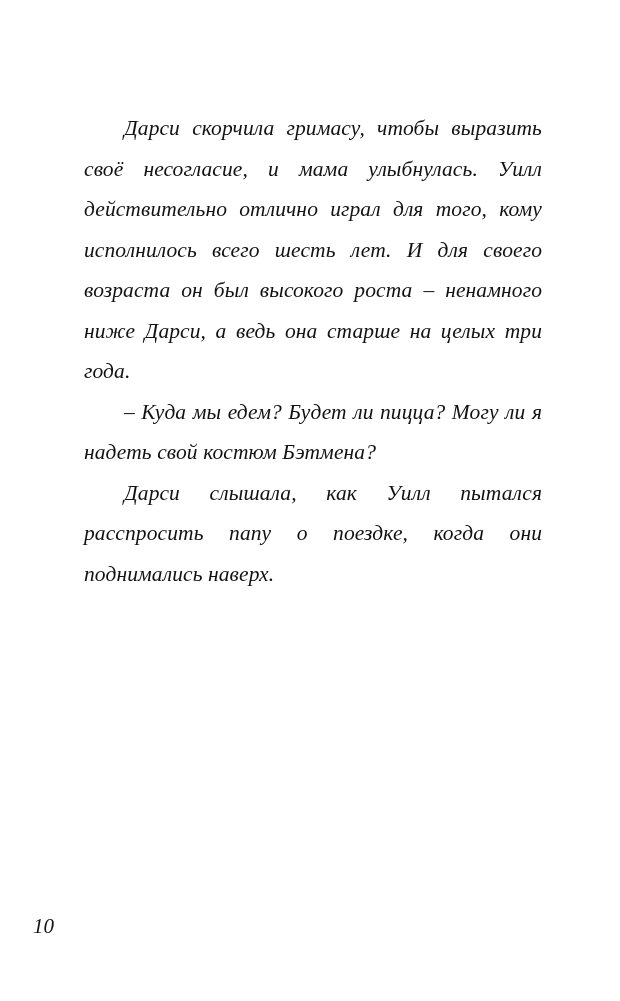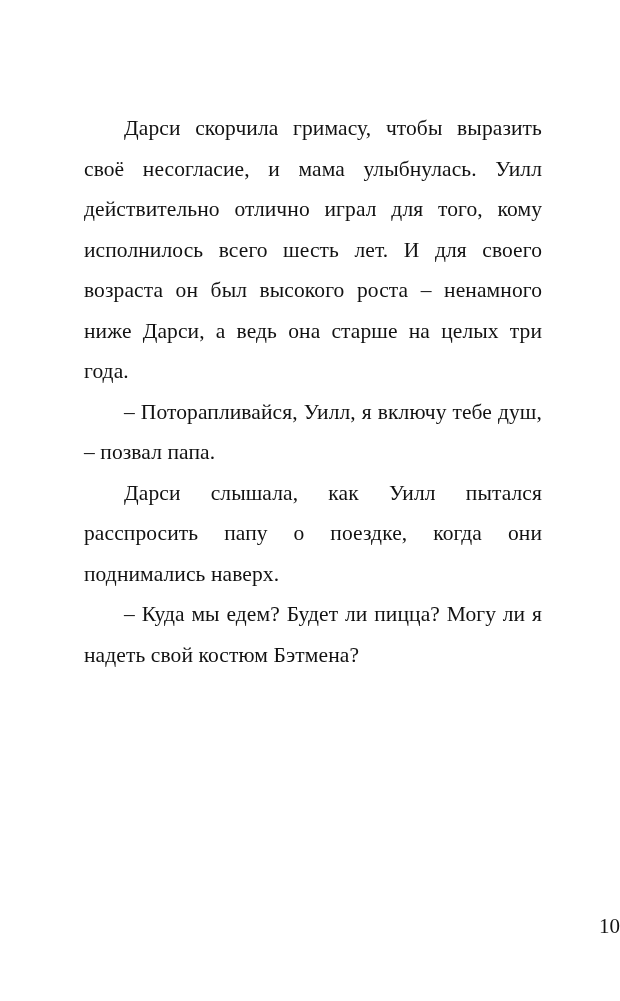--- a/index.html
+++ b/index.html
@@ -14,20 +14,21 @@
     overflow: hidden;
     font-family: "Liberation Serif", "DejaVu Serif", serif;
     color: #111111;
   }
   .page {
     width: 620px;
     height: 1001px;
     box-sizing: border-box;
     padding: 108px 78px 0 84px;
     position: relative;
+    font-style: italic;
   }
   .body-text {
     font-size: 21.5px;
     line-height: 40.5px;
     text-align: justify;
     text-justify: inter-word;
     color: #121212;
     letter-spacing: 0.1px;
   }
   .para {
@@ -38,30 +39,30 @@
     hyphens: manual;
   }
   .para + .para {
     margin-top: 0px;
   }
   .folio {
     position: absolute;
     left: 0;
     right: 0;
     bottom: 62px;
-    text-align: right;
+    text-align: left;
     font-size: 21px;
     color: #141414;
     font-family: "Liberation Serif", "DejaVu Serif", serif;
+    padding-left: 33px;
   }
 </style>
 </head>
 <body>
 
 <div class="page">
   <div class="body-text">
     <p class="para">Дарси скорчила гримасу, чтобы выразить своё несогласие, и мама улыбнулась. Уилл действительно отлично играл для того, кому исполнилось всего шесть лет. И для своего возраста он был высокого роста – ненамного ниже Дарси, а ведь она старше на целых три года.</p>
-    <p class="para">– Поторапливайся, Уилл, я включу тебе душ, – позвал папа.</p>
+    <p class="para">– Куда мы едем? Будет ли пицца? Могу ли я надеть свой костюм Бэтмена?</p>
     <p class="para">Дарси слышала, как Уилл пытался расспросить папу о поездке, когда они поднимались наверх.</p>
-    <p class="para">– Куда мы едем? Будет ли пицца? Могу ли я надеть свой костюм Бэтмена?</p>
   </div>
   <div class="folio">10</div>
 </div>
 
 </body></html>

